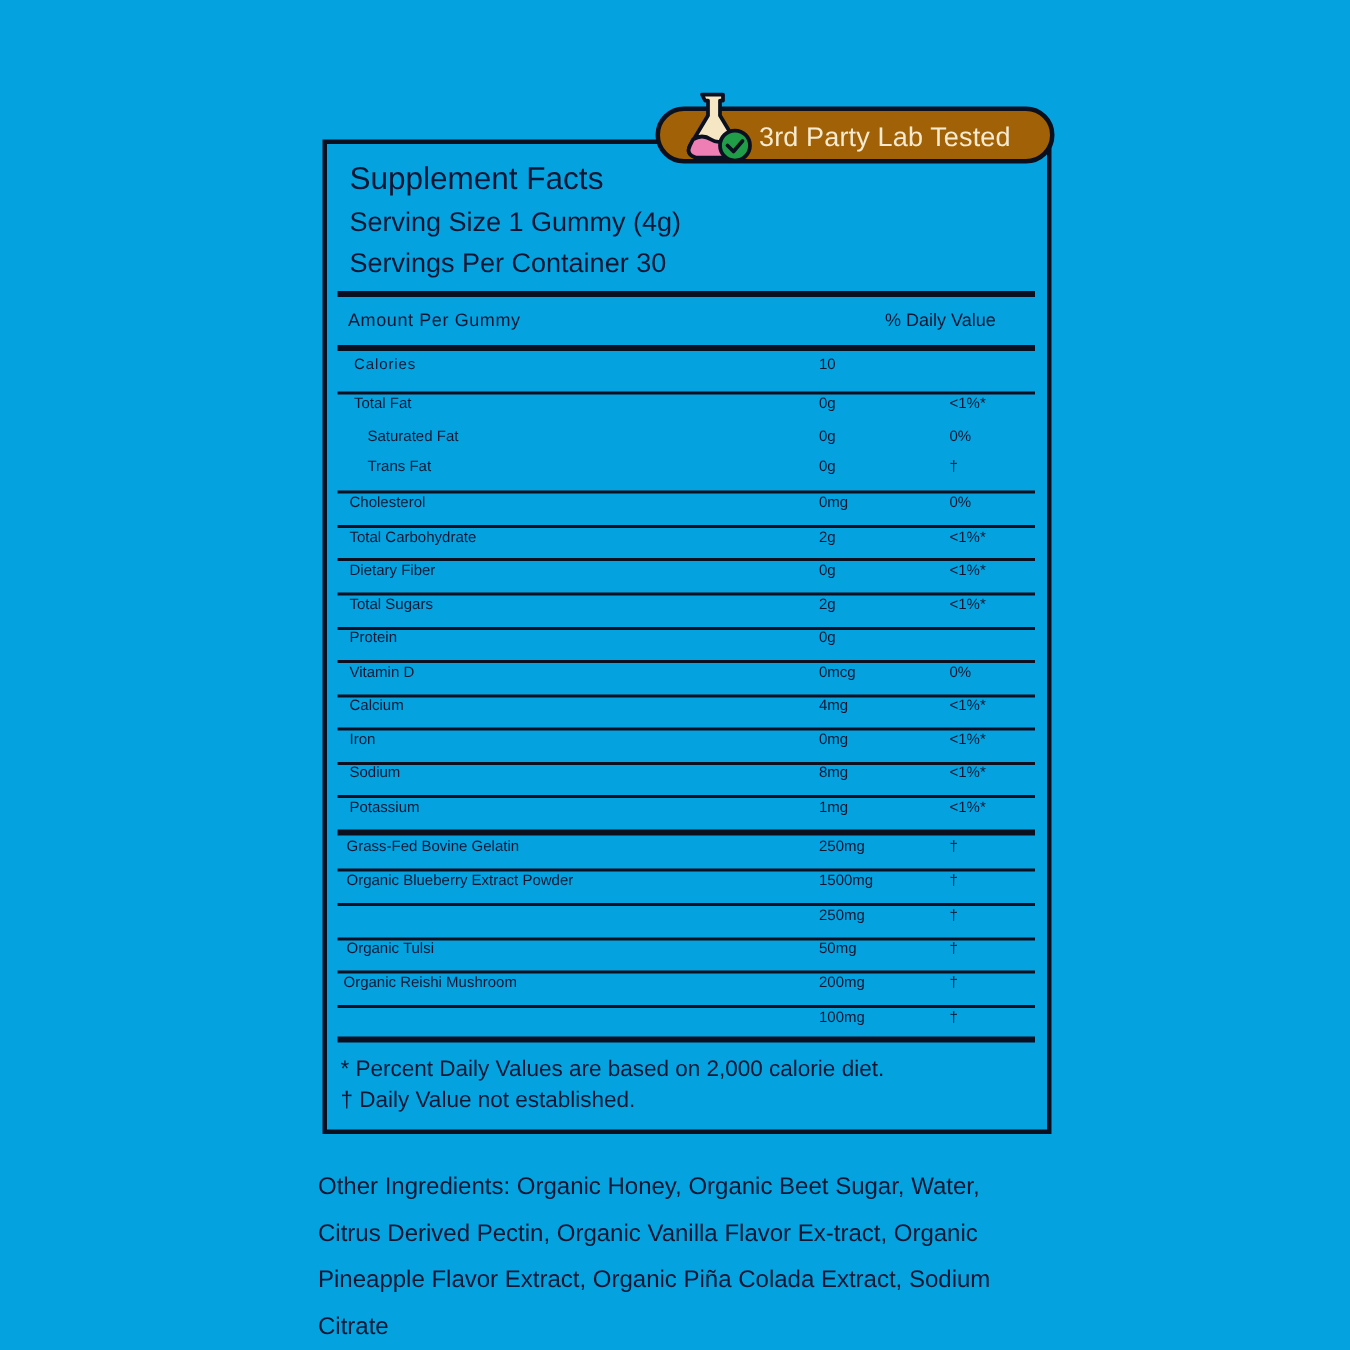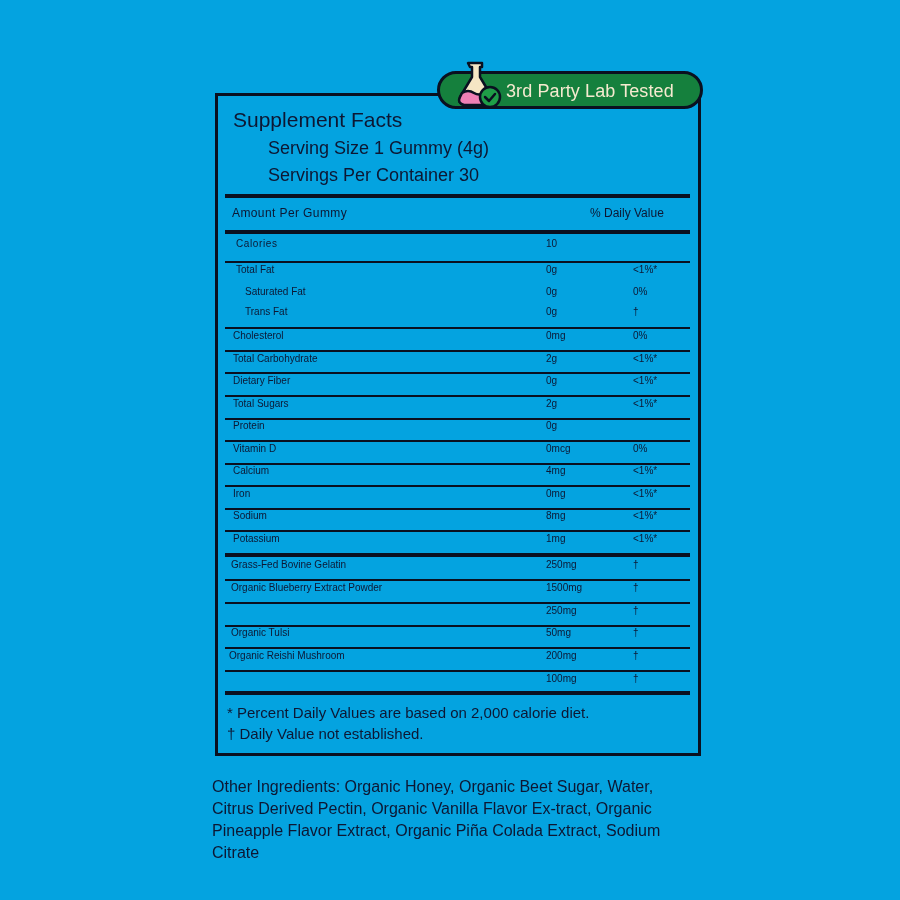--- a/index.html
+++ b/index.html
@@ -8,43 +8,43 @@
     background:#04A3E0;
     font-family:"Liberation Sans", "DejaVu Sans", sans-serif;
     color:#0d1733;
   }
   .panel {
     position:absolute; left:215px; top:93px; width:480px; height:657px;
     border:3px solid #0a1020; box-sizing:content-box;
   }
   .badge {
     position:absolute; left:437px; top:71px; width:266px; height:38px;
-    background:#15803d; border:3px solid #0a1020; border-radius:22px;
+    background:#a16207; border:3px solid #0a1020; border-radius:22px;
     box-sizing:border-box; display:flex; align-items:center;
   }
   .badge-text {
     position:absolute; left:66px; top:7px;
     font-size:18px; color:#f6ead0; letter-spacing:0.1px; white-space:nowrap;
   }
   .flask { position:absolute; left:10px; top:-15px; width:56px; height:52px; }
   .title { position:absolute; left:233px; top:108px; font-size:21px; font-weight:normal; }
-  .serv { position:absolute; left:233px; font-size:18px;margin-left:35px; }
+  .serv { position:absolute; left:233px; font-size:18px; }
   .rule { position:absolute; left:225px; width:465px; background:#0a1020; }
   .thick { height:4px; }
   .thin { height:2px; }
   .hdr { position:absolute; top:206px; font-size:12px; letter-spacing:0.4px; }
   .row { position:absolute; left:0; width:900px; height:22px; font-size:10px; }
   .row span { position:absolute; top:0; white-space:nowrap; }
   .c-name { left:233px; }
   .c-name.indent1 { left:236px; }
   .c-name.indent2 { left:245px; }
   .c-amt { left:546px; }
   .c-dv { left:633px; }
   .foot { position:absolute; left:227px; font-size:15px; }
-  .other { position:absolute; left:212px; top:776px; width:470px; font-size:16px; line-height:22px; }
+  .other { position:absolute; left:212px; top:776px; width:470px; font-size:16px; line-height:31px; }
 </style>
 </head>
 <body>
 
 <div class="panel"></div>
 
 <div class="badge">
   <svg class="flask" viewBox="0 0 56 52">
     <path d="M18 4 h14 v4 h-2 v10 l12 20 q3 6 -4 8 h-24 q-7 -2 -4 -8 l12 -20 v-10 h-2 z" fill="#f5e6c4" stroke="#0a1020" stroke-width="2.5" stroke-linejoin="round"></path>
     <path d="M12 34 q6 -4 12 0 q6 4 14 -2 l4 6 q3 6 -4 8 h-24 q-7 -2 -4 -8 z" fill="#ee7fb5" stroke="#0a1020" stroke-width="2.5" stroke-linejoin="round"></path>

